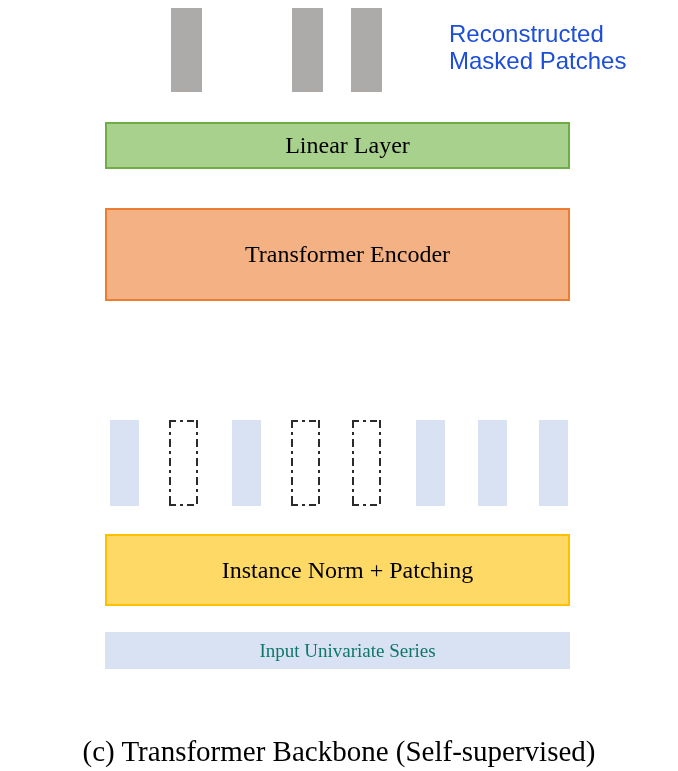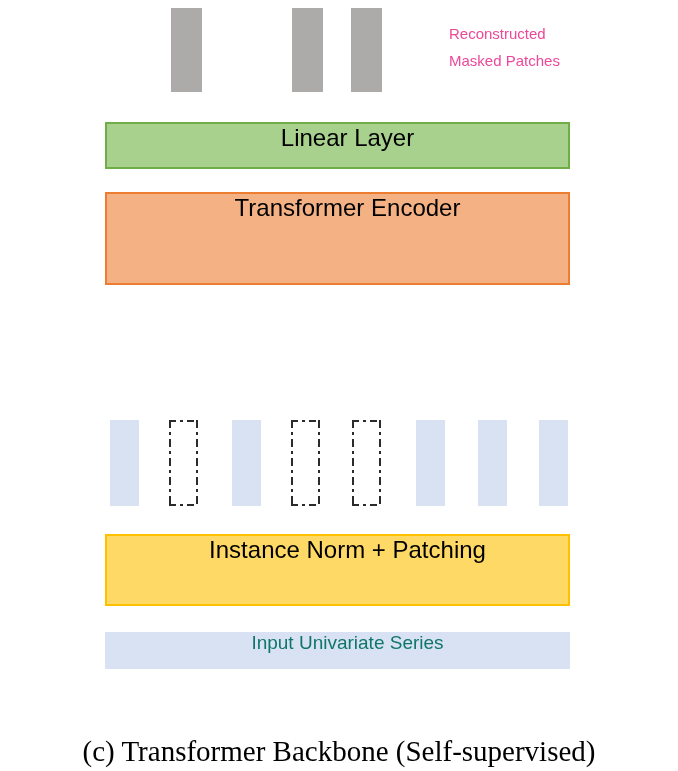--- a/index.html
+++ b/index.html
@@ -27,48 +27,49 @@
   .recon-patch.p1 { left: 171px; }
   .recon-patch.p2 { left: 292px; }
   .recon-patch.p3 { left: 351px; }
 
   
   .recon-label {
     position: absolute;
     left: 449px;
     top: 20px;
     width: 200px;
-    color: #ec4899;
-    font-size: 15px;
+    color: #1d4ed8;
+    font-size: 24px;
     line-height: 27px;
     font-family: "Liberation Sans", sans-serif;
     white-space: pre-line;
   }
 
   
   .stack-box {
     position: absolute;
     left: 105px;
     width: 465px;
     box-sizing: border-box;
     display: flex;
+    align-items: center;
     justify-content: center;
     color: #000000;
     font-size: 24px;
-    font-family: Liberation Sans, sans-serif;
+    font-family: Liberation Serif, serif;
     padding-left: 20px;
   }
   .box-linear {
     top: 122px;
     height: 47px;
     background: #a9d18e;
     border: 2px solid #70ad47;
   }
   .box-encoder {
-    top: 192px;
+    top: 208px;
     height: 93px;
     background: #f4b183;
     border: 2px solid #ed7d31;
   }
   .box-projection {
     top: 320px;
     height: 65px;
     background: #ffd966;
     border: 2px solid #ffc000;
   }

